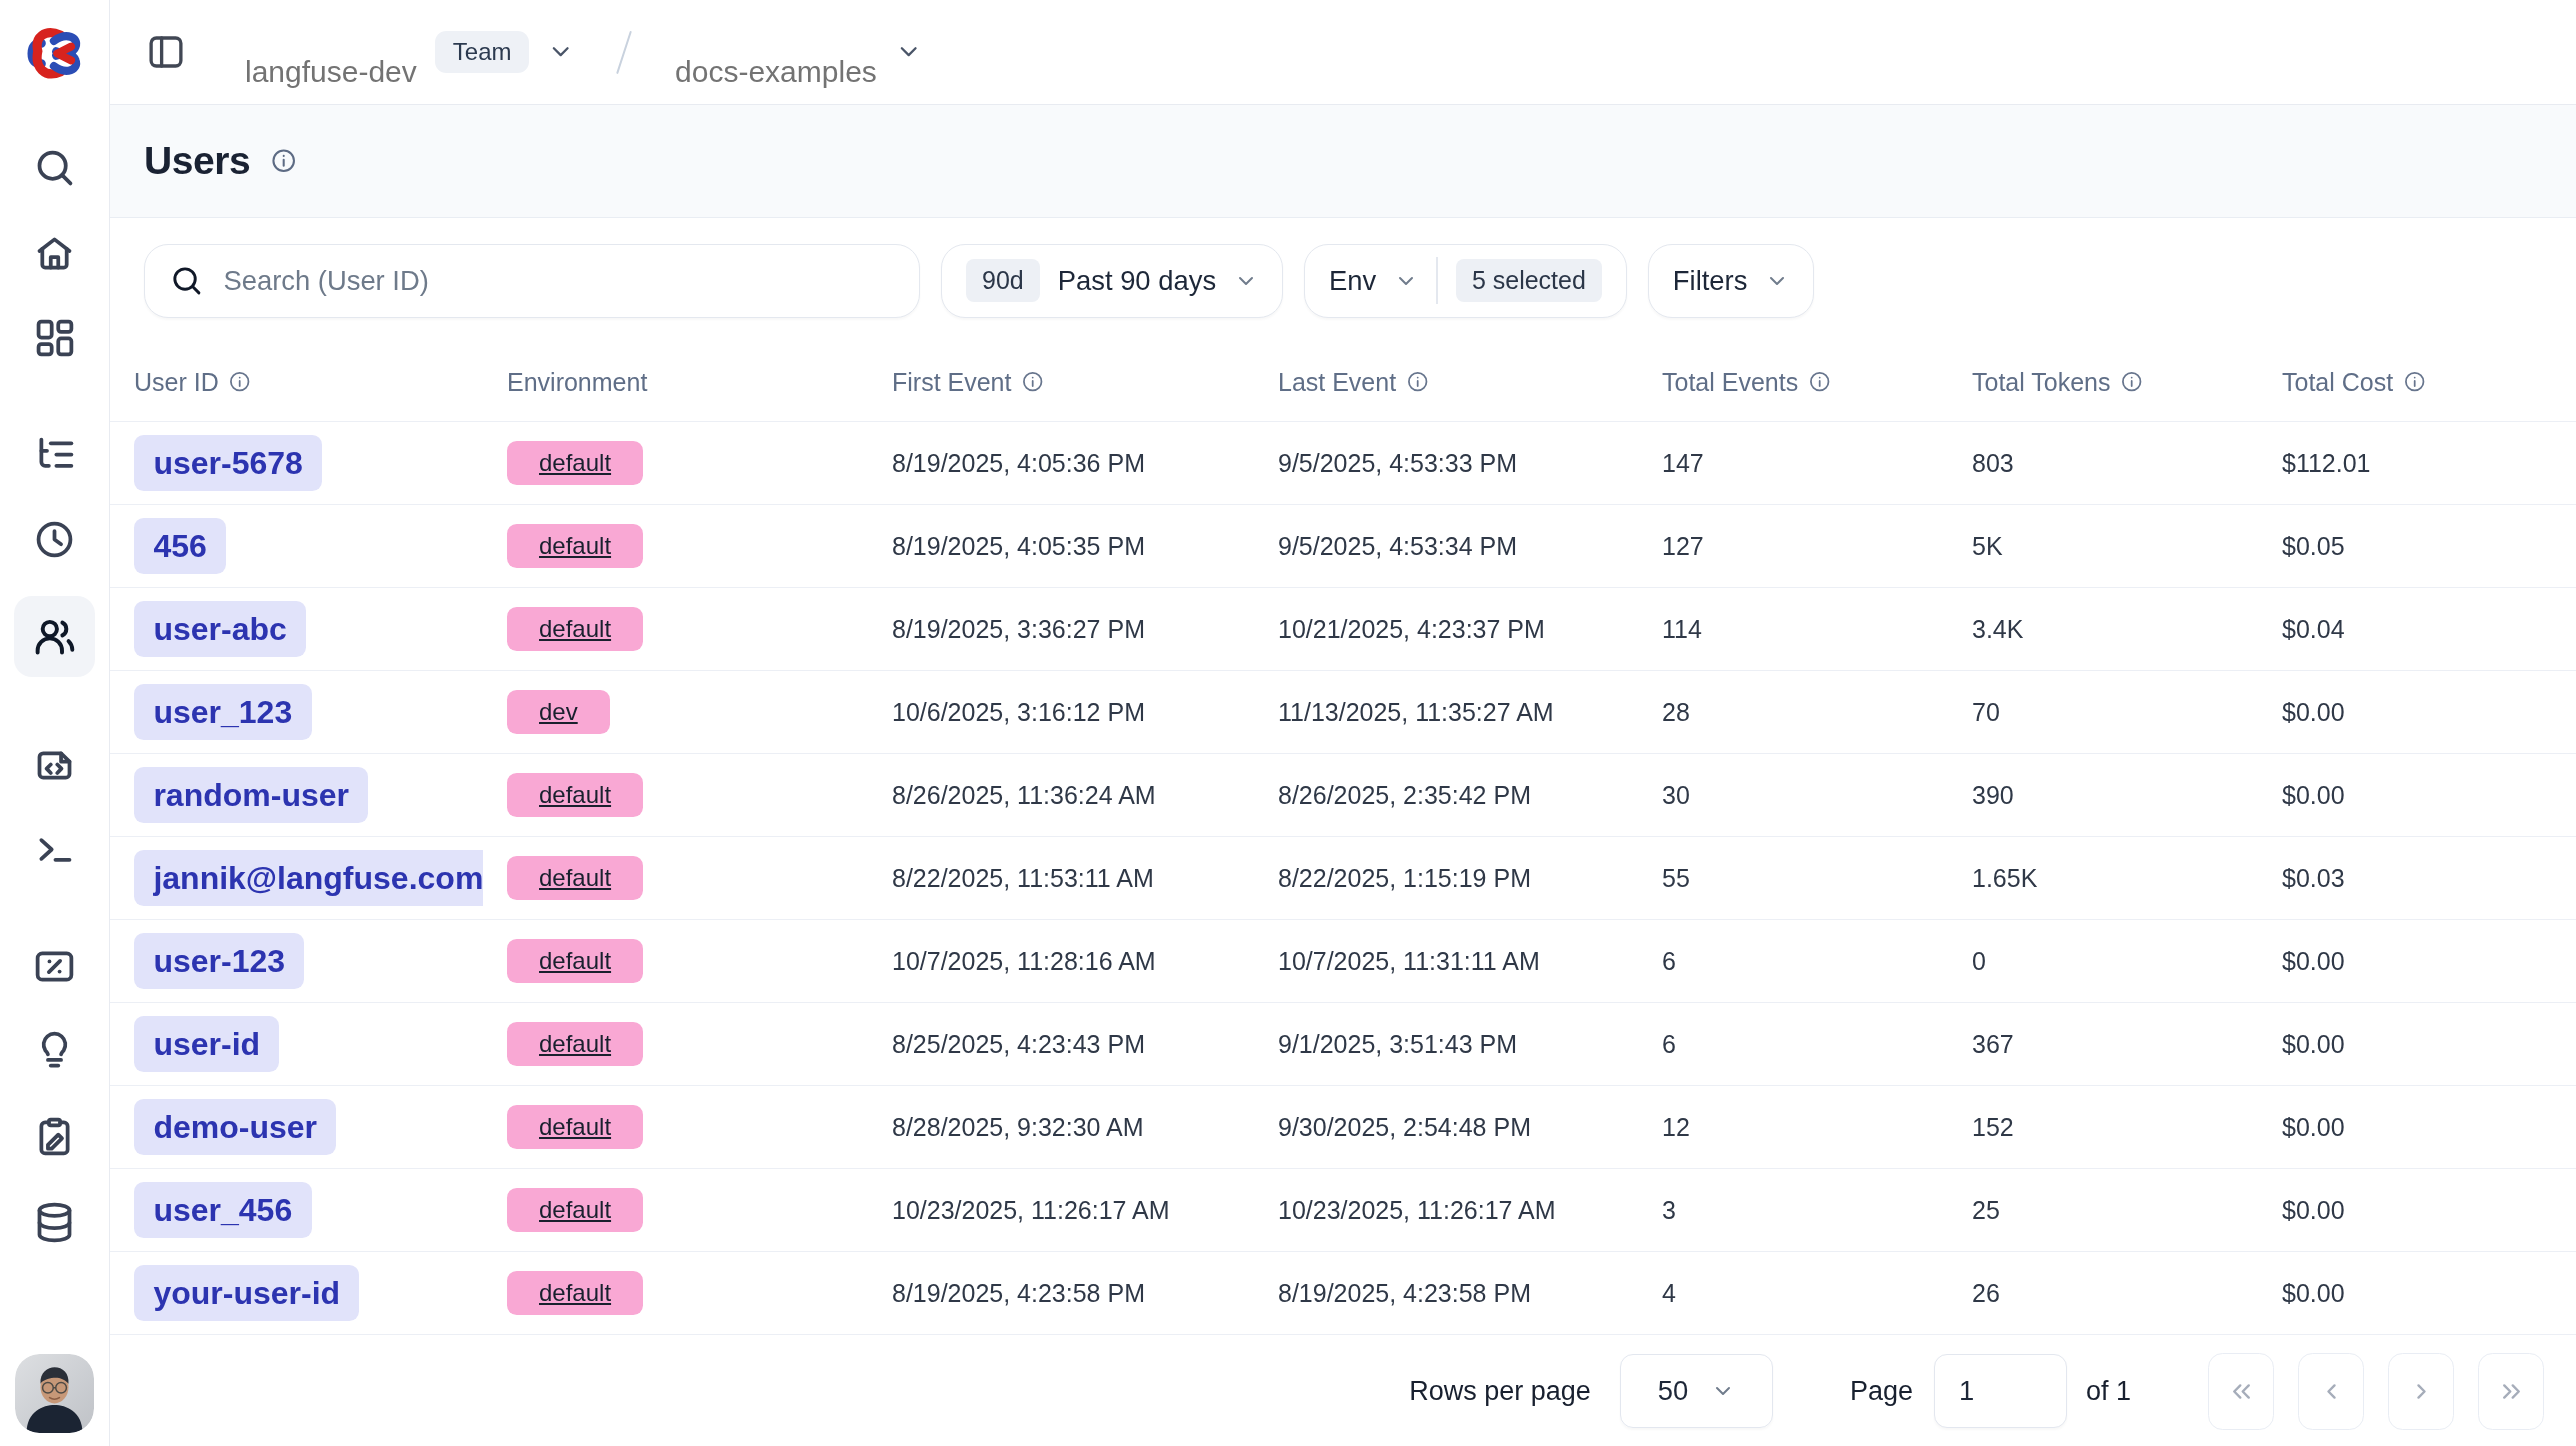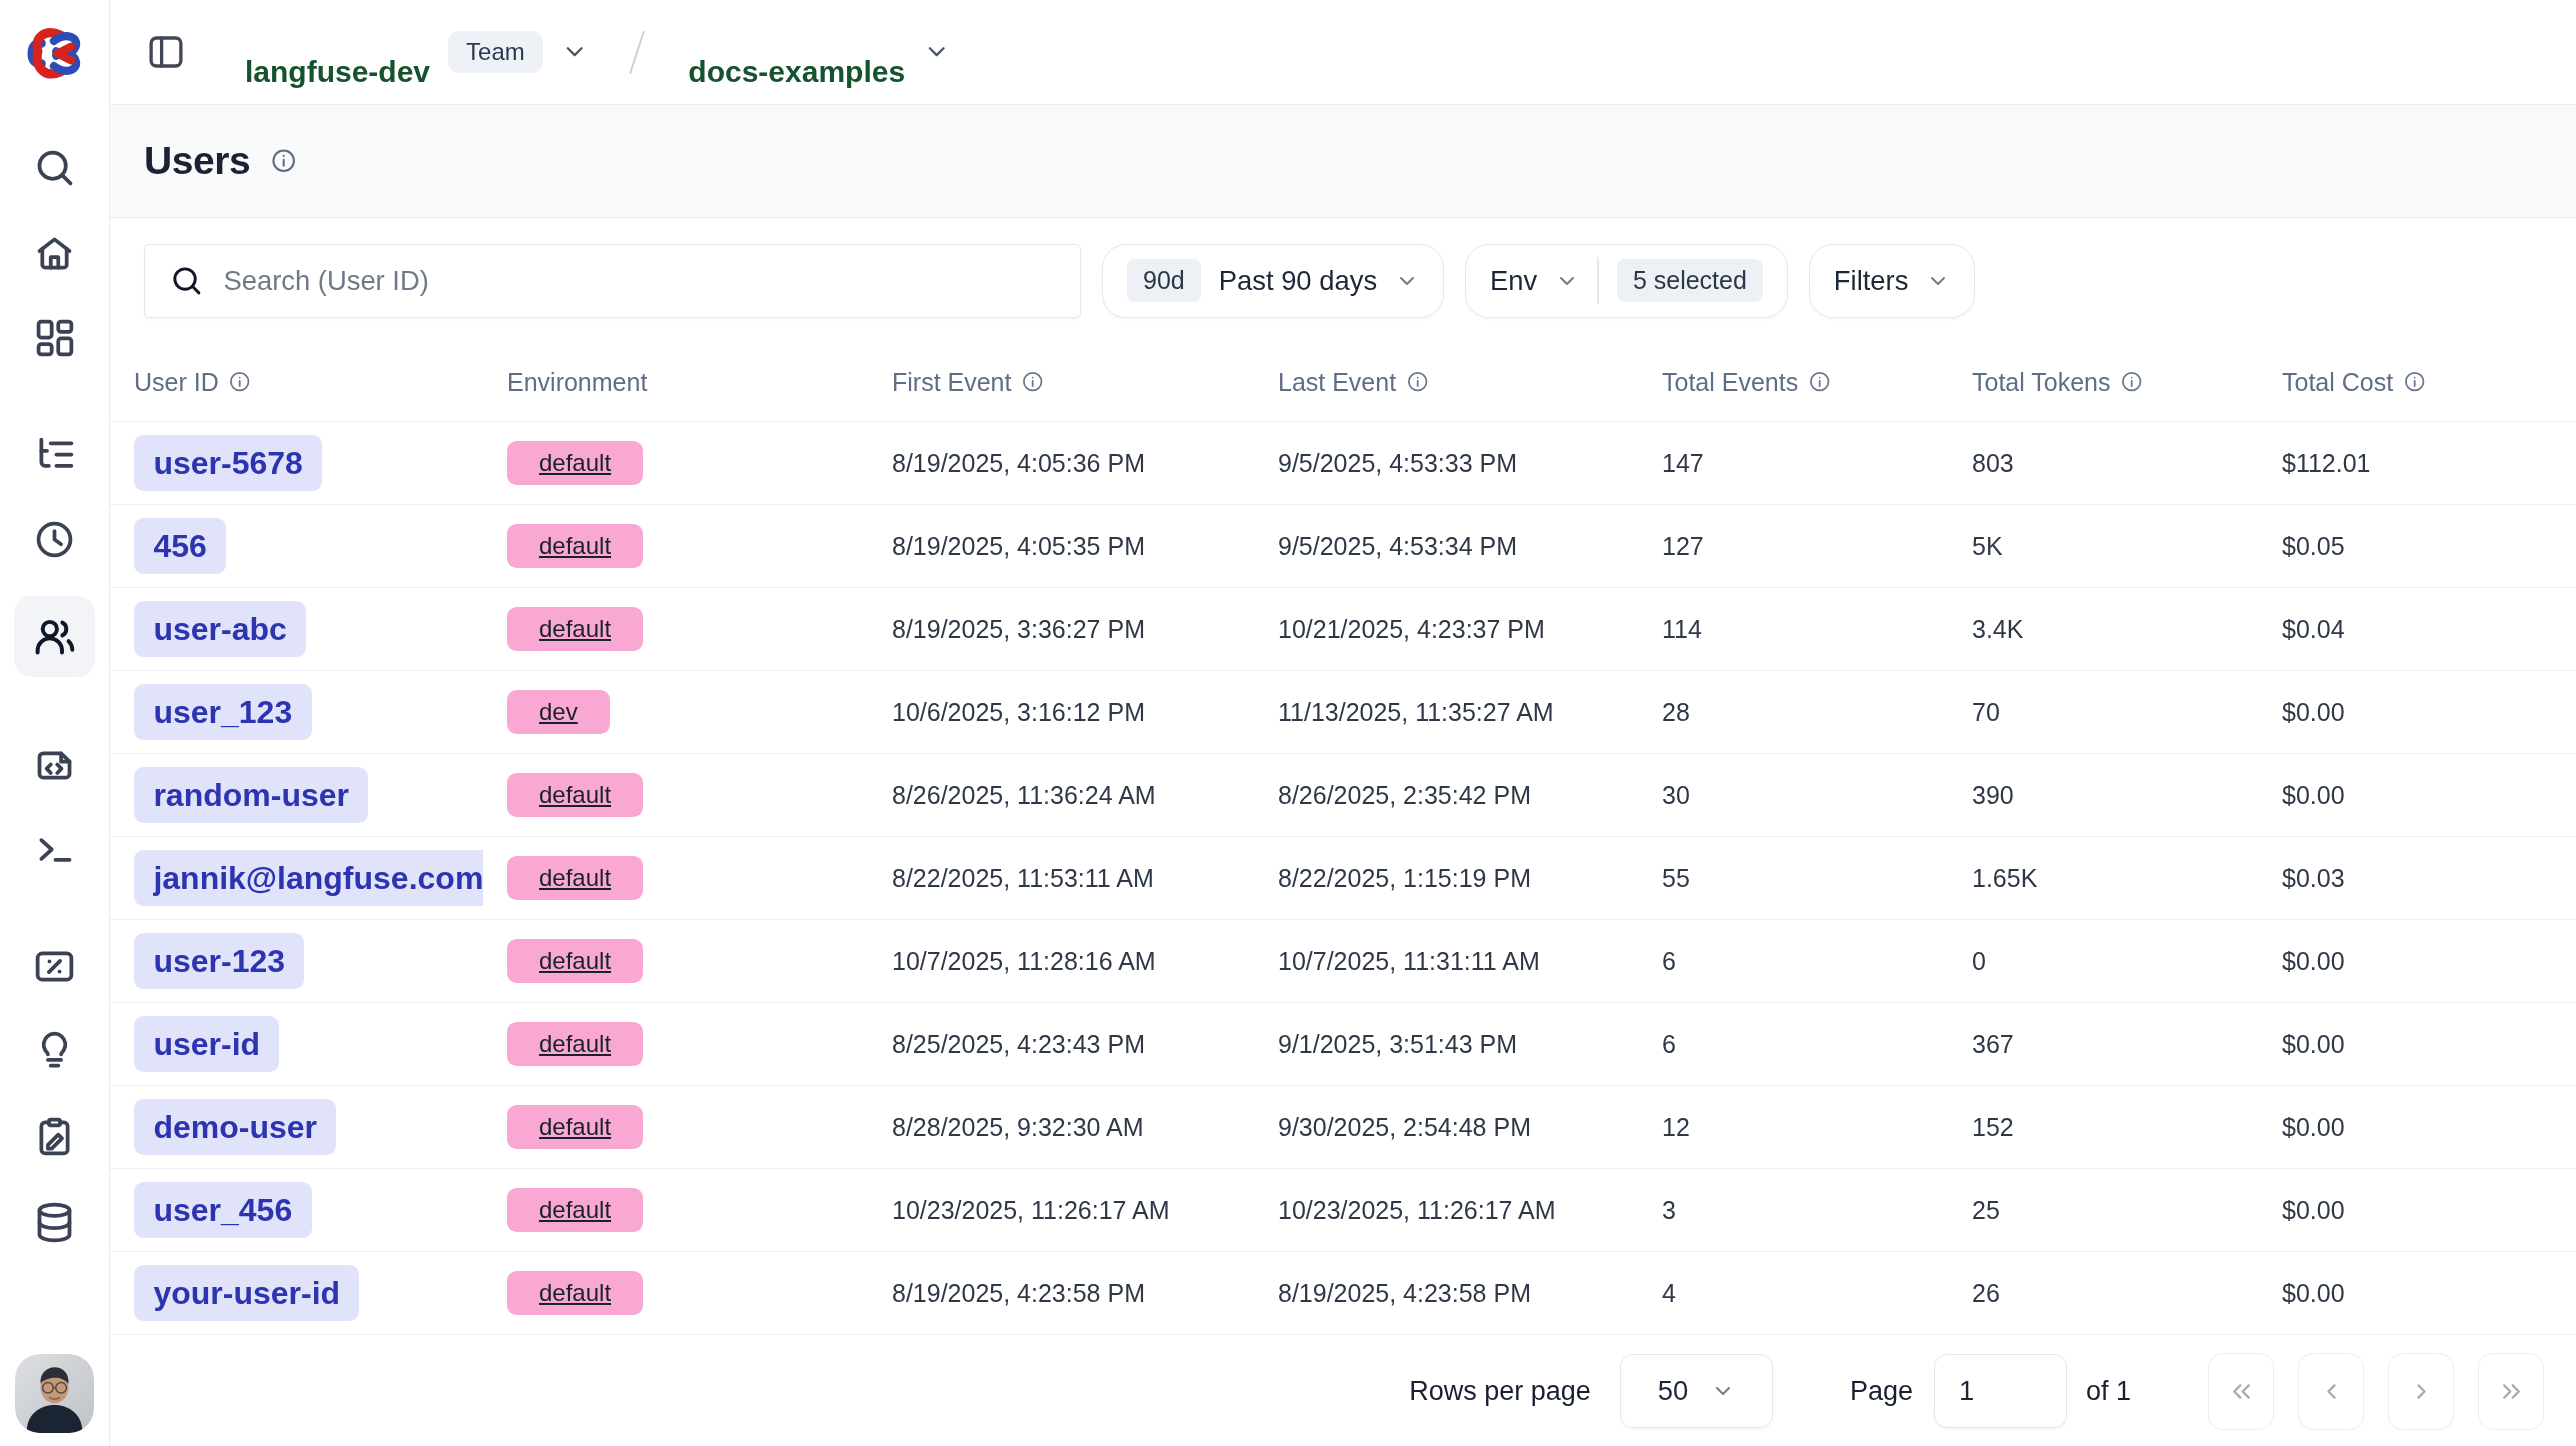--- a/index.html
+++ b/index.html
@@ -22,32 +22,32 @@
 
   
   .main { flex:1; display:flex; flex-direction:column; min-width:0; }
 
   .topbar { height:105px; flex:0 0 105px; border-bottom:1.6px solid #e8ebf1;
     display:flex; align-items:center; padding:0 32px; gap:24px; background:#fff; }
   .toggle-btn { width:47px; height:47px; display:flex; align-items:center; justify-content:center; cursor:pointer; color:#414754; }
   .toggle-btn svg { width:42px; height:42px; }
   .crumb { display:flex; align-items:center; gap:18px; cursor:pointer; margin-left:32px; }
   .crumb.project { margin-left:4.8px; }
-  .crumb-name { font-size:30px; font-weight:700; color:#14532d;margin-top:40px; }
+  .crumb-name { font-size:30px; font-weight:400; color:#737373;margin-top:40px; }
   .team-badge { background:#eef1f6; border-radius:11.3px; padding:7.3px 18px; font-size:24px; color:#2c3a4f; }
   .chev { width:27.4px; height:27.4px; color:#46506080; color:#4a5568; }
   .slash { width:2.4px; height:45px; background:#c9d2de; transform:rotate(18deg); margin:0 21px 0 24px; border-radius:1.6px; }
 
   .page-head { height:113px; flex:0 0 113px; background:#f8fafc; border-bottom:1.6px solid #e9edf3;
     display:flex; align-items:center; padding:0 34px; gap:19.4px; }
   .page-title { font-size:39px; font-weight:700; color:#1a2233; letter-spacing:-0.4px; }
   .info-ic { width:27.4px; height:27.4px; color:#5d6b84; flex:0 0 auto; }
 
   .filter-row { height:125px; flex:0 0 125px; display:flex; align-items:center; padding:0 34px 0 34px; gap:21px; background:#fff; }
-  .searchbox { width:937px; height:74px; border:1.6px solid #e4e8ef; border-radius:5px;
+  .searchbox { width:776px; height:74px; border:1.6px solid #e4e8ef; border-radius:24px;
     display:flex; align-items:center; padding:0 24px; gap:19.4px; background:#fff;
     box-shadow:0 1.6px 2.4px rgba(16,24,40,.03); }
   .searchbox svg { width:35px; height:35px; color:#101828; flex:0 0 auto; }
   .searchbox input { border:none; outline:none; flex:1; font-size:27.4px; color:#1b2433;
     font-family:"Liberation Sans", sans-serif; background:transparent; }
   .searchbox input::placeholder { color:#6e7a8a; }
   .pill-btn { height:74px; border:1.6px solid #e4e8ef; border-radius:24px; background:#fff;
     display:flex; align-items:center; padding:0 24px; gap:18px; cursor:pointer; font-size:27.4px; color:#1d2738;
     box-shadow:0 1.6px 2.4px rgba(16,24,40,.03); }
   .mini-badge { background:#edf0f5; border-radius:8px; padding:7.3px 16px; font-size:25px; color:#2b3648; }

